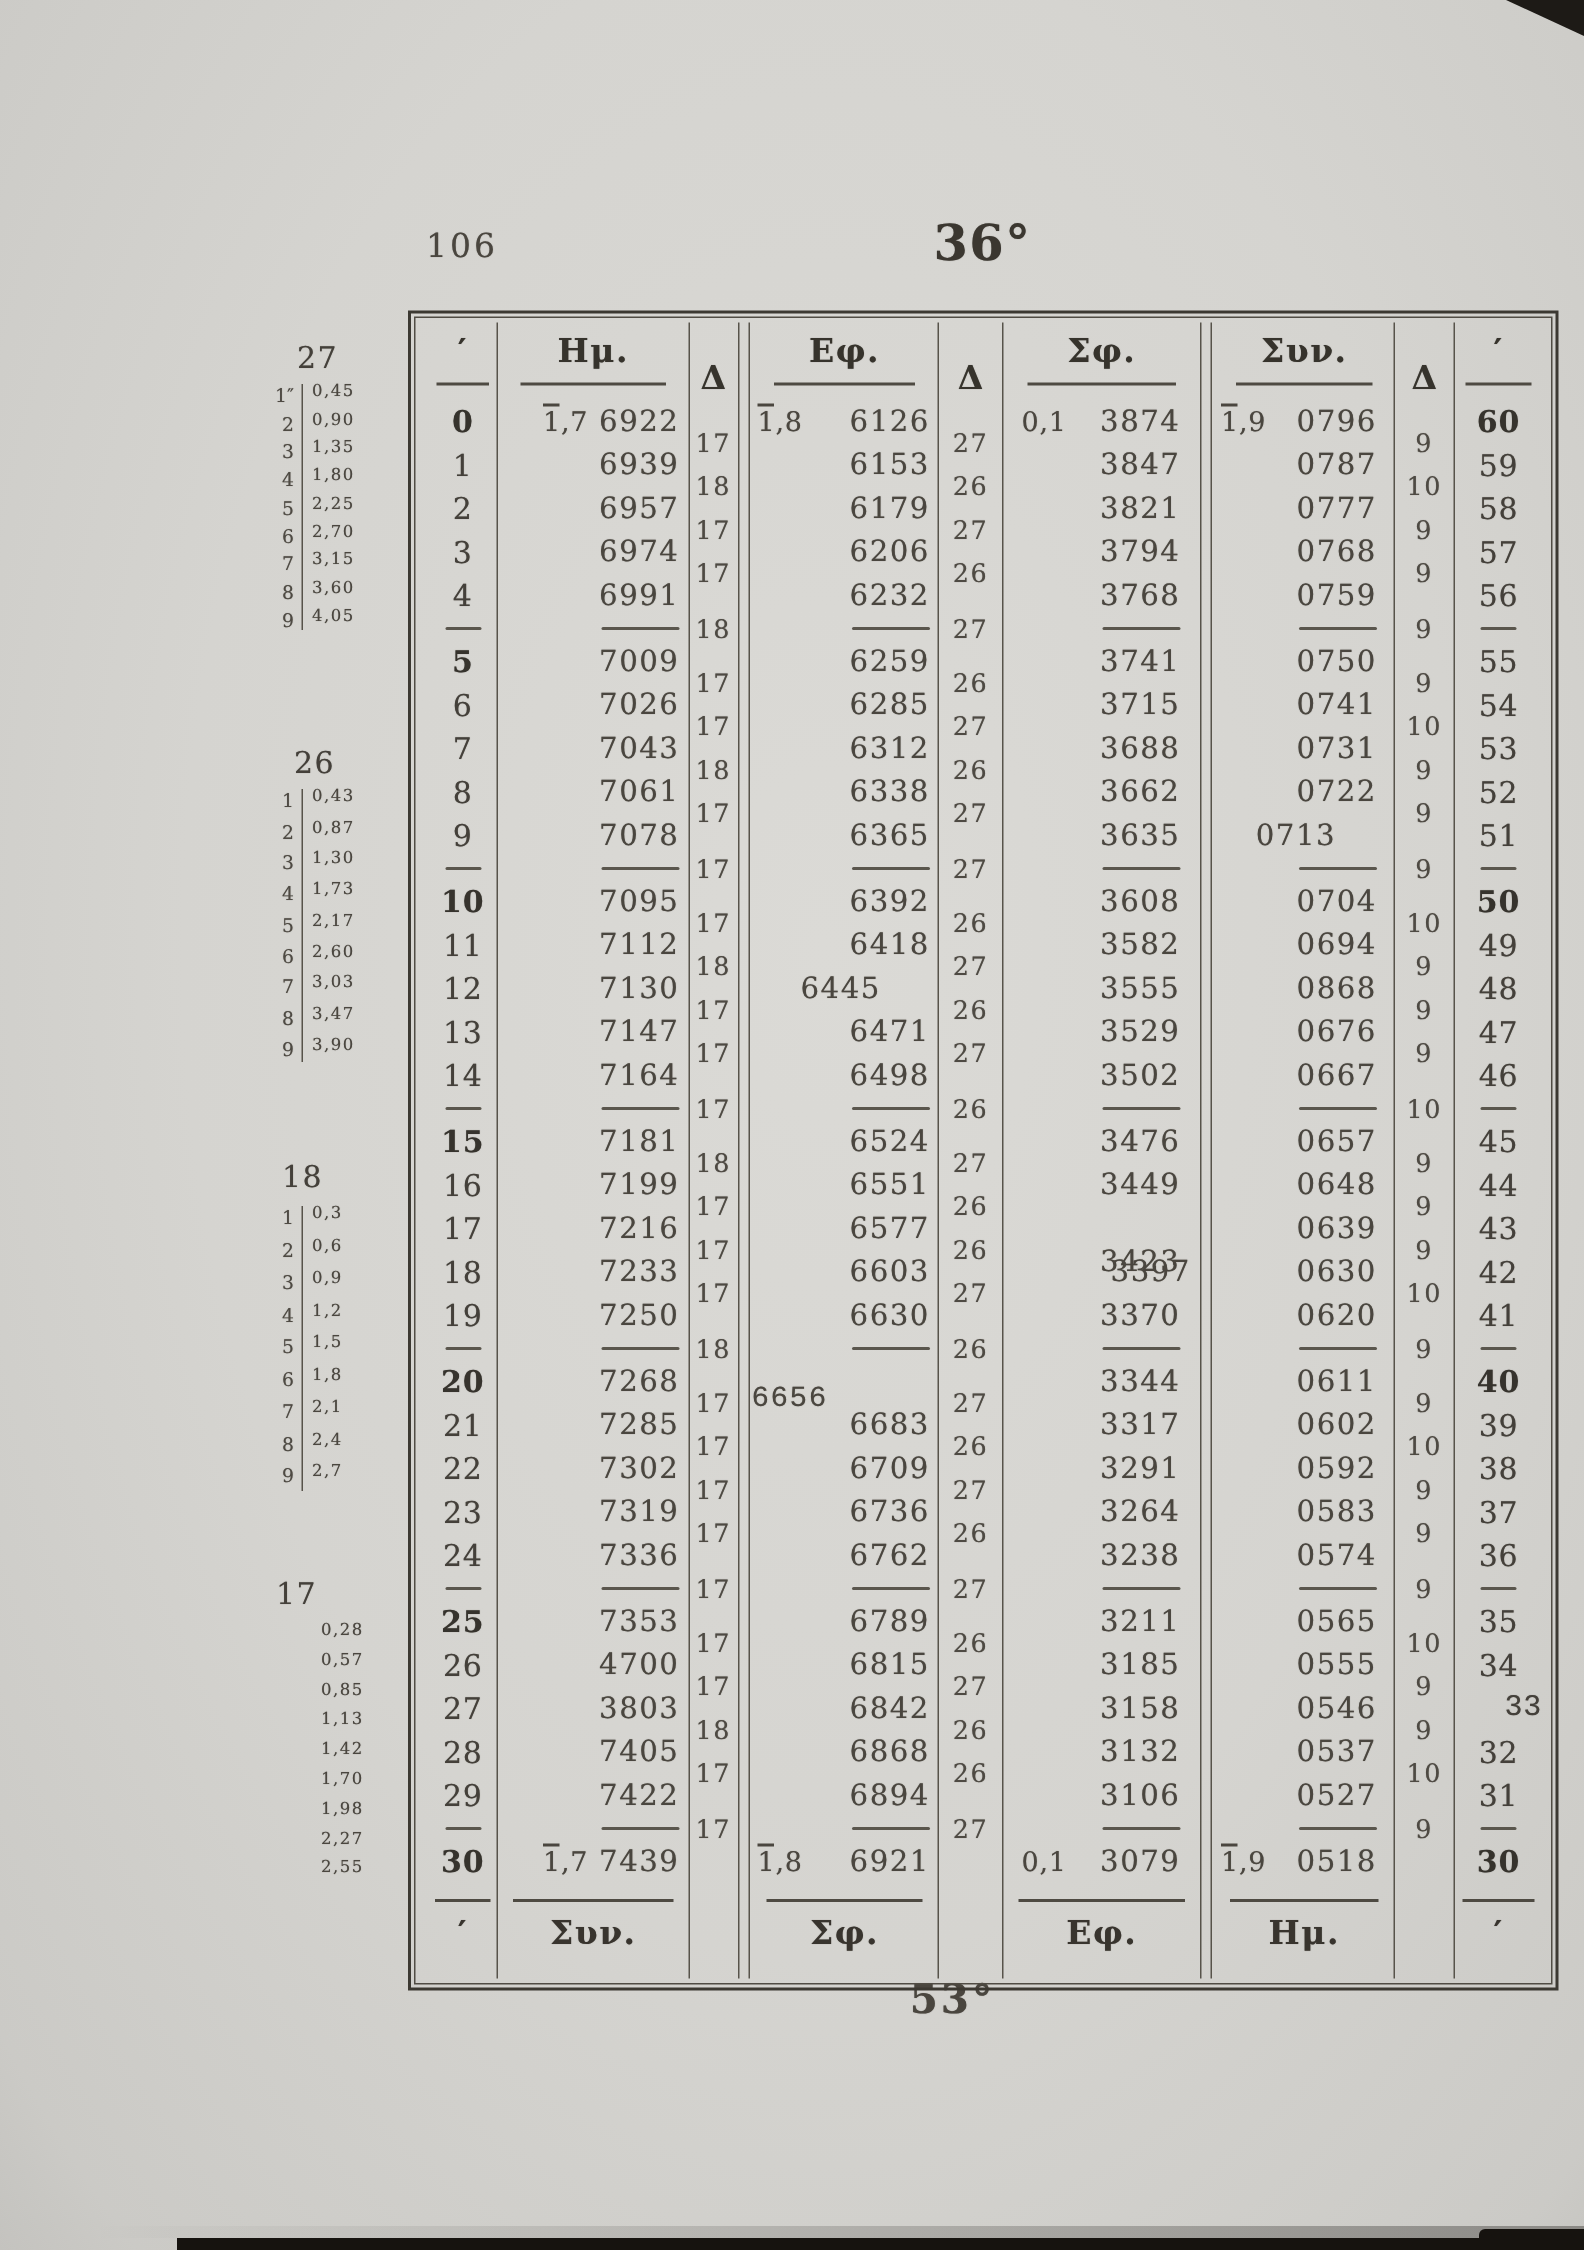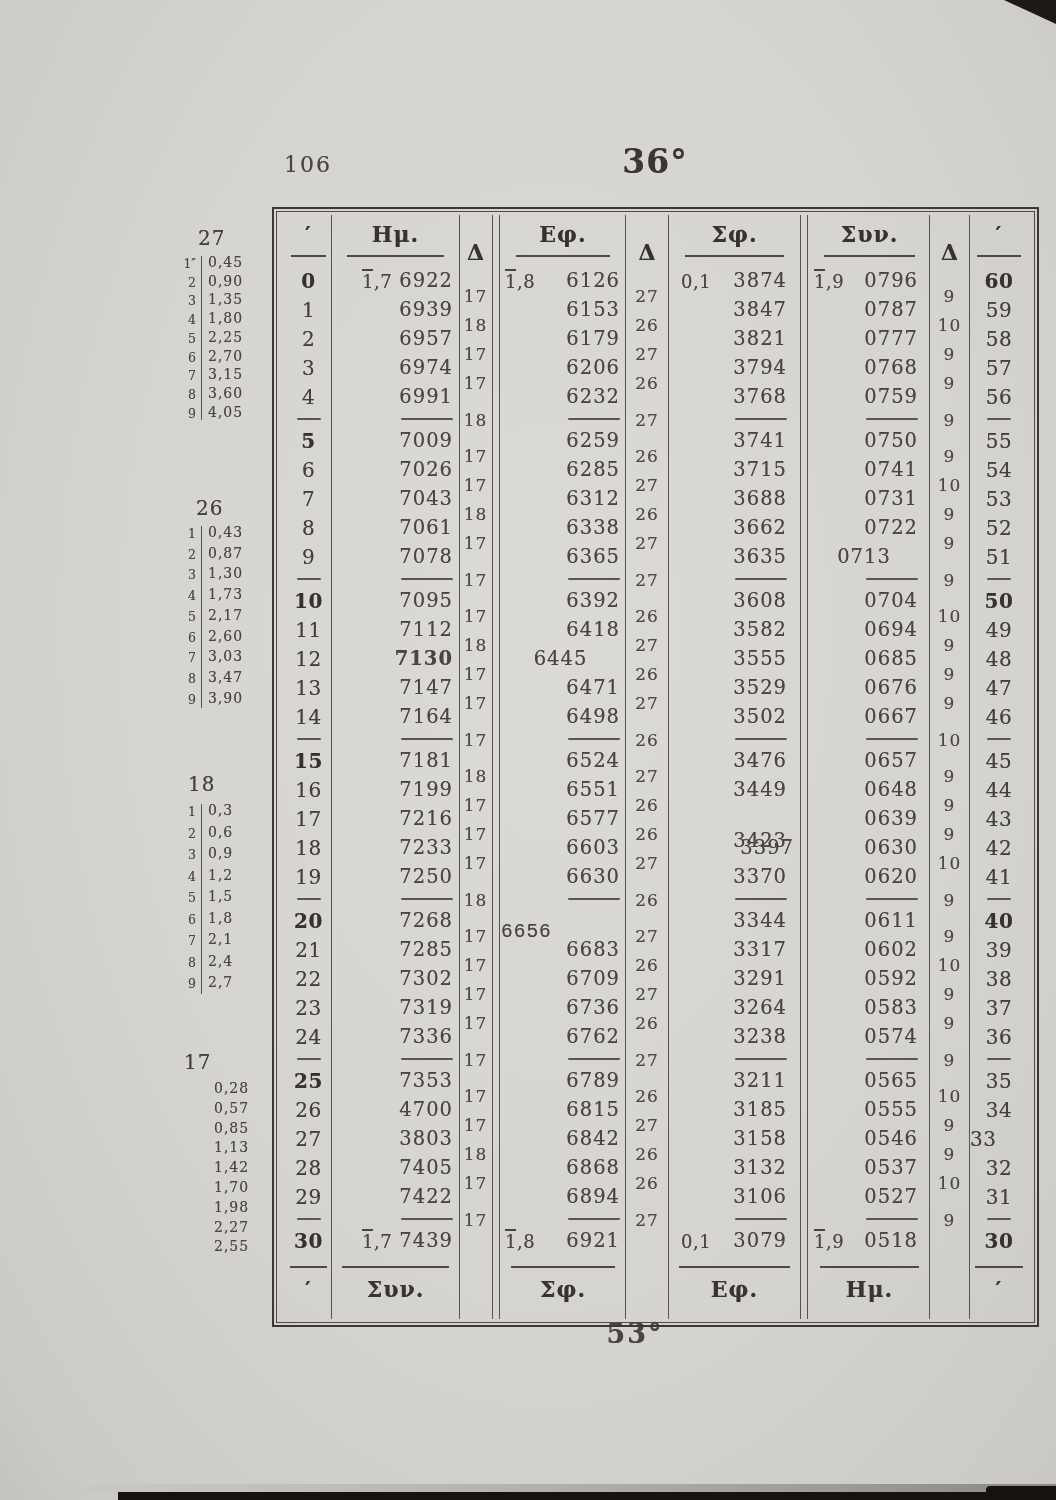--- a/index.html
+++ b/index.html
@@ -28,21 +28,21 @@
   .bar{position:relative;}
   .bar:before{content:"";position:absolute;left:0;right:1px;top:-2px;height:1.5px;background:#4a463f;}
   .hlabel{font-size:22px;font-weight:bold;letter-spacing:1px;color:#36332c;}
   .hdelta{font-size:22px;font-weight:bold;color:#36332c;}
   .hline{position:absolute;height:1.5px;background:#4e4a42;}
   .dash{position:absolute;height:2px;background:#5a564d;border-radius:1px;}
   .flabel{font-size:22px;font-weight:bold;letter-spacing:1px;color:#38342e;}
   
   .mlabel{font-size:20px;letter-spacing:1px;color:#44403a;}
   .midx{font-size:12.5px;color:#4e4a43;}
-  .mval{font-size:14px;letter-spacing:1px;color:#4a463f;}
+  .mval{font-size:11px;letter-spacing:1px;color:#4a463f;}
   .mline{position:absolute;width:1px;background:#57534a;}
   
   #cornerTR{position:absolute;right:0;top:0;width:52px;height:24px;background:#1d1a16;
     clip-path:polygon(100% 0,0 0,100% 100%);}
   #bottomBand{position:absolute;left:118px;right:0;top:1492px;height:8px;background:#16130f;}
   #bottomBand2{position:absolute;right:0;top:1486px;width:70px;height:14px;background:#16130f;border-radius:4px 0 0 0;}
   #bottomFade{position:absolute;left:60px;right:0;top:1484px;height:8px;
     background:linear-gradient(to right, rgba(22,19,15,0), rgba(22,19,15,.35));}
 </style>
 </head>
@@ -224,24 +224,24 @@
         <div class="abs cell num ink" style="left: 389px; top: 376px; width: 118px; text-align: right;">3608</div>
         <div class="abs cell num ink" style="left: 530px; top: 376px; width: 108px; text-align: right;">0704</div>
         <div class="abs cell minnum ink minbold" style="left: 690px; top: 376px; width: 58px; text-align: center;">50</div>
         <div class="abs cell minnum ink" style="left: 6px; top: 405px; width: 45px; text-align: center;">11</div>
         <div class="abs cell num ink" style="left: 52px; top: 405px; width: 121px; text-align: right;">7112</div>
         <div class="abs cell num ink" style="left: 221px; top: 405px; width: 119px; text-align: right;">6418</div>
         <div class="abs cell num ink" style="left: 389px; top: 405px; width: 118px; text-align: right;">3582</div>
         <div class="abs cell num ink" style="left: 530px; top: 405px; width: 108px; text-align: right;">0694</div>
         <div class="abs cell minnum ink" style="left: 690px; top: 405px; width: 58px; text-align: center;">49</div>
         <div class="abs cell minnum ink" style="left: 6px; top: 434px; width: 45px; text-align: center;">12</div>
-        <div class="abs cell num ink" style="left: 52px; top: 434px; width: 121px; text-align: right; font-weight: bold;">7130</div>
+        <div class="abs cell num ink" style="left: 52px; top: 434px; width: 121px; text-align: right;">7130</div>
         <div class="abs cell num ink" style="left: 221px; top: 434px; width: 119px; text-align: center;">6445</div>
         <div class="abs cell num ink" style="left: 389px; top: 434px; width: 118px; text-align: right;">3555</div>
-        <div class="abs cell num ink" style="left: 530px; top: 434px; width: 108px; text-align: right;">0685</div>
+        <div class="abs cell num ink" style="left: 530px; top: 434px; width: 108px; text-align: right;">0868</div>
         <div class="abs cell minnum ink" style="left: 690px; top: 434px; width: 58px; text-align: center;">48</div>
         <div class="abs cell minnum ink" style="left: 6px; top: 463px; width: 45px; text-align: center;">13</div>
         <div class="abs cell num ink" style="left: 52px; top: 463px; width: 121px; text-align: right;">7147</div>
         <div class="abs cell num ink" style="left: 221px; top: 463px; width: 119px; text-align: right;">6471</div>
         <div class="abs cell num ink" style="left: 389px; top: 463px; width: 118px; text-align: right;">3529</div>
         <div class="abs cell num ink" style="left: 530px; top: 463px; width: 108px; text-align: right;">0676</div>
         <div class="abs cell minnum ink" style="left: 690px; top: 463px; width: 58px; text-align: center;">47</div>
         <div class="abs cell minnum ink" style="left: 6px; top: 492px; width: 45px; text-align: center;">14</div>
         <div class="abs cell num ink" style="left: 52px; top: 492px; width: 121px; text-align: right;">7164</div>
         <div class="abs cell num ink" style="left: 221px; top: 492px; width: 119px; text-align: right;">6498</div>
@@ -318,21 +318,21 @@
         <div class="abs cell num ink" style="left: 52px; top: 885px; width: 121px; text-align: right;">4700</div>
         <div class="abs cell num ink" style="left: 221px; top: 885px; width: 119px; text-align: right;">6815</div>
         <div class="abs cell num ink" style="left: 389px; top: 885px; width: 118px; text-align: right;">3185</div>
         <div class="abs cell num ink" style="left: 530px; top: 885px; width: 108px; text-align: right;">0555</div>
         <div class="abs cell minnum ink" style="left: 690px; top: 885px; width: 58px; text-align: center;">34</div>
         <div class="abs cell minnum ink" style="left: 6px; top: 914px; width: 45px; text-align: center;">27</div>
         <div class="abs cell num ink" style="left: 52px; top: 914px; width: 121px; text-align: right;">3803</div>
         <div class="abs cell num ink" style="left: 221px; top: 914px; width: 119px; text-align: right;">6842</div>
         <div class="abs cell num ink" style="left: 389px; top: 914px; width: 118px; text-align: right;">3158</div>
         <div class="abs cell num ink" style="left: 530px; top: 914px; width: 108px; text-align: right;">0546</div>
-        <div class="abs cell minnum ink" style="left: 690px; top: 914px; width: 58px; text-align: left;">33</div>
+        <div class="abs cell minnum ink" style="left: 690px; top: 914px; width: 58px; text-align: right; font-family: Liberation Mono, monospace;">33</div>
         <div class="abs cell minnum ink" style="left: 6px; top: 943px; width: 45px; text-align: center;">28</div>
         <div class="abs cell num ink" style="left: 52px; top: 943px; width: 121px; text-align: right;">7405</div>
         <div class="abs cell num ink" style="left: 221px; top: 943px; width: 119px; text-align: right;">6868</div>
         <div class="abs cell num ink" style="left: 389px; top: 943px; width: 118px; text-align: right;">3132</div>
         <div class="abs cell num ink" style="left: 530px; top: 943px; width: 108px; text-align: right;">0537</div>
         <div class="abs cell minnum ink" style="left: 690px; top: 943px; width: 58px; text-align: center;">32</div>
         <div class="abs cell minnum ink" style="left: 6px; top: 972px; width: 45px; text-align: center;">29</div>
         <div class="abs cell num ink" style="left: 52px; top: 972px; width: 121px; text-align: right;">7422</div>
         <div class="abs cell num ink" style="left: 221px; top: 972px; width: 119px; text-align: right;">6894</div>
         <div class="abs cell num ink" style="left: 389px; top: 972px; width: 118px; text-align: right;">3106</div>

